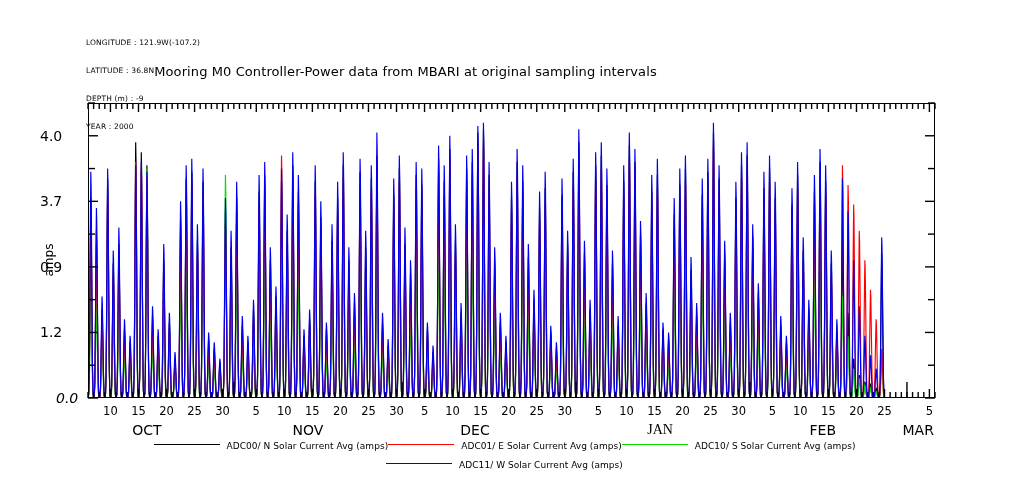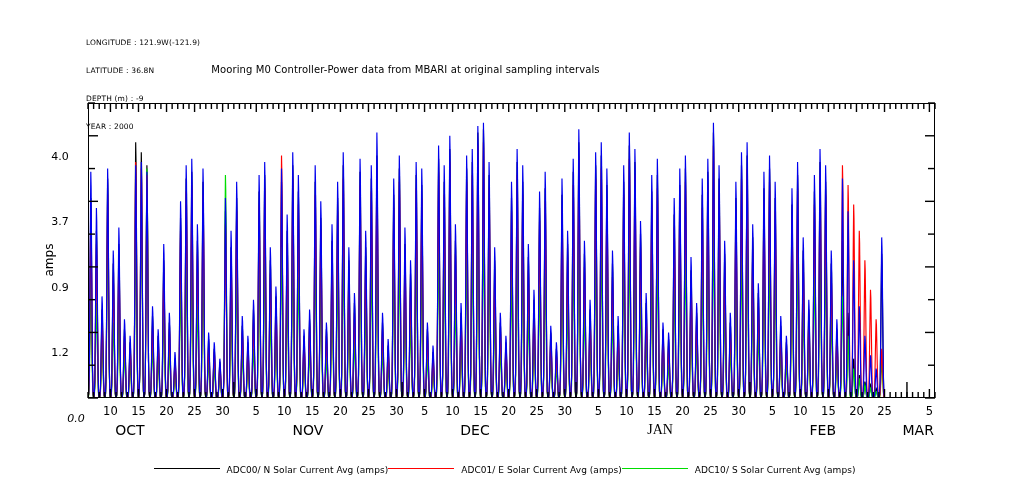--- a/index.html
+++ b/index.html
@@ -20,21 +20,21 @@
     color: #000;
     letter-spacing: 0.15px;
     white-space: pre;
   }
   #metadata-block div { height: 9.4px; }
   #chart-title {
     position: absolute;
     left: 0; top: 64px;
     width: 811px;
     text-align: center;
-    font-size: 10px;
+    font-size: 13px;
     color: #000;
     letter-spacing: 0.1px;
   }
   #plot-frame {
     position: absolute;
     left: 88px; top: 103px;
     width: 847px; height: 295px;
     box-sizing: border-box;
     border-top: 1.6px solid #000;
     border-left: 1.6px solid #000;
@@ -49,46 +49,45 @@
   #ylabel {
     position: absolute;
     left: 0px; top: 0px;
     font-size: 12px;
     color: #000;
     transform-origin: 0 0;
     white-space: nowrap;
   }
   .ytick-label {
     position: absolute;
-    font-size: 11px;
-    color: #000;
-    text-align: center;
+    font-size: 14px;
+    color: #000;
+    text-align: left;
     width: 40px;
     white-space: nowrap;
-    margin-top: 22px;
   }
   .xtick-label {
     position: absolute;
     font-size: 11.5px;
     color: #000;
     text-align: center;
     width: 30px;
     white-space: nowrap;
   }
   .xmonth-label {
     position: absolute;
     font-size: 14px;
     color: #000;
     text-align: center;
     width: 70px;
     white-space: nowrap;
   }
   #legend {
     position: absolute;
-    left: 0; top: 458px;
+    left: 0; top: 434px;
     width: 1009px;
     text-decoration: underline;
   }
   .legend-row {
     position: relative;
     height: 19px;
     text-align: center;
     white-space: nowrap;
   }
   .legend-entry {
@@ -111,21 +110,21 @@
     color: #000;
     vertical-align: middle;
     padding-left: 7px;
     letter-spacing: 0.05px;
   }
 </style>
 </head>
 <body>
 
 <div id="metadata-block">
-  <div>LONGITUDE : 121.9W(-121.9)</div>
+  <div>LONGITUDE : 121.9W(-107.2)</div>
   <div>LATITUDE : 36.8N</div>
   <div>DEPTH (m) : -9</div>
   <div>YEAR : 2000</div>
 </div>
 
 <div id="chart-title">Mooring M0 Controller-Power data from MBARI at original sampling intervals</div>
 
 <div id="ylabel-holder">
   <span id="ylabel" style="transform: translate(42px, 276.5px) rotate(-90deg);">amps</span>
 </div>
@@ -162,21 +161,21 @@
     <div class="xtick-label" style="left: 695.629px; top: 404px;">25</div>
     <div class="xtick-label" style="left: 723.675px; top: 404px;">30</div>
     <div class="xtick-label" style="left: 757.331px; top: 404px;">5</div>
     <div class="xtick-label" style="left: 785.377px; top: 404px;">10</div>
     <div class="xtick-label" style="left: 813.424px; top: 404px;">15</div>
     <div class="xtick-label" style="left: 841.47px; top: 404px;">20</div>
     <div class="xtick-label" style="left: 869.517px; top: 404px;">25</div>
     <div class="xtick-label" style="left: 914.391px; top: 404px;">5</div>
   </div>
 <div id="xmonth-labels">
-    <div class="xmonth-label" style="left: 95px; top: 422px;">OCT</div>
+    <div class="xmonth-label" style="left: 112px; top: 422px;">OCT</div>
     <div class="xmonth-label" style="left: 273px; top: 422px;">NOV</div>
     <div class="xmonth-label" style="left: 440px; top: 422px;">DEC</div>
     <div class="xmonth-label" style="left: 625.146px; top: 422px; font-family: Liberation Serif, serif;">JAN</div>
     <div class="xmonth-label" style="left: 787.815px; top: 422px;">FEB</div>
     <div class="xmonth-label" style="left: 883.172px; top: 422px;">MAR</div>
   </div>
 
 <svg id="plot-canvas" viewBox="0 0 847 295" preserveAspectRatio="none">
     <g>
       <path d="M0.00 295.00L0.67 291.00L1.23 275.01L1.68 231.02L2.13 171.03L2.52 123.05L2.80 95.06L3.14 109.05L3.53 155.04L3.98 211.02L4.43 263.01L4.94 289.00L5.61 295.00L5.61 295.00L6.28 291.66L6.84 278.28L7.29 241.51L7.74 191.36L8.13 151.24L8.41 127.83L8.75 139.53L9.14 177.98L9.59 224.79L10.04 268.25L10.55 289.99L11.22 295.00L11.22 295.00L11.89 293.23L12.45 286.15L12.90 266.68L13.35 240.13L13.74 218.89L14.02 206.50L14.36 212.69L14.75 233.05L15.20 257.83L15.65 280.84L16.15 292.35L16.83 295.00L16.83 295.00L17.50 290.61L18.06 273.04L18.51 224.72L18.96 158.84L19.35 106.13L19.63 75.39L19.97 90.76L20.36 141.27L20.81 202.76L21.26 259.86L21.76 288.41L22.44 295.00L22.44 295.00L23.11 292.31L23.67 281.56L24.12 252.00L24.57 211.68L24.96 179.43L25.24 160.61L25.58 170.02L25.97 200.93L26.42 238.56L26.87 273.50L27.37 290.97L28.05 295.00L28.05 295.00L28.72 291.92L29.28 279.59L29.73 245.70L30.18 199.49L30.57 162.51L30.85 140.94L31.19 151.73L31.58 187.16L32.03 230.30L32.48 270.35L32.98 290.38L33.66 295.00L33.66 295.00L34.33 293.62L34.89 288.12L35.34 272.97L35.79 252.32L36.18 235.80L36.46 226.17L36.80 230.98L37.19 246.82L37.64 266.09L38.09 283.99L38.59 292.94L39.26 295.00L39.26 295.00L39.94 293.89L40.50 289.43L40.95 277.17L41.40 260.45L41.79 247.08L42.07 239.28L42.41 243.18L42.80 255.99L43.25 271.60L43.70 286.08L44.20 293.33L44.87 295.00L44.87 295.00L45.55 289.89L46.11 269.43L46.56 213.19L47.01 136.49L47.40 75.13L47.68 39.33L48.02 57.23L48.41 116.03L48.86 187.62L49.31 254.09L49.81 287.33L50.48 295.00L50.48 295.00L51.16 290.08L51.72 270.42L52.17 216.33L52.61 142.58L53.01 83.58L53.29 49.17L53.62 66.38L54.02 122.92L54.47 191.75L54.91 255.67L55.42 287.63L56.09 295.00L56.09 295.00L56.77 290.35L57.33 271.73L57.78 220.53L58.22 150.71L58.62 94.86L58.90 62.28L59.23 78.57L59.63 132.09L60.08 197.26L60.52 257.76L61.03 288.02L61.70 295.00L61.70 295.00L62.38 293.36L62.94 286.81L63.38 268.78L63.83 244.19L64.23 224.53L64.51 213.06L64.84 218.79L65.24 237.64L65.68 260.58L66.13 281.89L66.64 292.54L67.31 295.00L67.31 295.00L67.98 293.75L68.55 288.77L68.99 275.07L69.44 256.39L69.84 241.44L70.12 232.72L70.45 237.08L70.85 251.41L71.29 268.84L71.74 285.04L72.25 293.13L72.92 295.00L72.92 295.00L73.59 292.25L74.15 281.23L74.60 250.95L75.05 209.65L75.44 176.61L75.73 157.33L76.06 166.97L76.45 198.63L76.90 237.18L77.35 272.97L77.86 290.87L78.53 295.00L78.53 295.00L79.20 293.49L79.76 287.46L80.21 270.88L80.66 248.26L81.05 230.17L81.33 219.61L81.67 224.89L82.06 242.23L82.51 263.34L82.96 282.94L83.47 292.74L84.14 295.00L84.14 295.00L84.81 294.21L85.37 291.07L85.82 282.41L86.27 270.61L86.66 261.17L86.94 255.67L87.28 258.42L87.67 267.47L88.12 278.48L88.57 288.71L89.08 293.82L89.75 295.00L89.75 295.00L90.42 291.39L90.98 276.97L91.43 237.31L91.88 183.23L92.27 139.96L92.55 114.72L92.89 127.34L93.28 168.81L93.73 219.28L94.18 266.16L94.68 289.59L95.36 295.00L95.36 295.00L96.03 290.61L96.59 273.04L97.04 224.72L97.49 158.84L97.88 106.13L98.16 75.39L98.50 90.76L98.89 141.27L99.34 202.76L99.79 259.86L100.29 288.41L100.97 295.00L100.97 295.00L101.64 290.48L102.20 272.38L102.65 222.63L103.10 154.78L103.49 100.50L103.77 68.83L104.11 84.66L104.50 136.68L104.95 200.01L105.40 258.81L105.90 288.21L106.58 295.00L106.58 295.00L107.25 291.85L107.81 279.27L108.26 244.65L108.71 197.45L109.10 159.69L109.38 137.67L109.72 148.68L110.11 184.87L110.56 228.92L111.01 269.83L111.51 290.28L112.19 295.00L112.19 295.00L112.86 290.67L113.42 273.37L113.87 225.77L114.32 160.87L114.71 108.95L114.99 78.67L115.33 93.81L115.72 143.57L116.17 204.14L116.62 260.39L117.12 288.51L117.79 295.00L117.79 295.00L118.47 293.82L119.03 289.10L119.48 276.12L119.93 258.42L120.32 244.26L120.60 236.00L120.94 240.13L121.33 253.70L121.78 270.22L122.23 285.56L122.73 293.23L123.40 295.00L123.40 295.00L124.08 294.02L124.64 290.08L125.09 279.27L125.54 264.52L125.93 252.72L126.21 245.83L126.55 249.28L126.94 260.58L127.39 274.35L127.84 287.13L128.34 293.52L129.01 295.00L129.01 295.00L129.69 294.28L130.25 291.39L130.70 283.46L131.14 272.65L131.54 263.99L131.82 258.94L132.15 261.47L132.55 269.76L133.00 279.86L133.44 289.23L133.95 293.92L134.62 295.00L134.62 295.00L135.30 291.26L135.86 276.32L136.31 235.21L136.75 179.16L137.15 134.32L137.43 108.17L137.76 121.25L138.16 164.22L138.61 216.53L139.05 265.11L139.56 289.39L140.23 295.00L140.23 295.00L140.90 291.98L141.47 279.92L141.91 246.75L142.36 201.52L142.76 165.33L143.04 144.22L143.37 154.78L143.77 189.46L144.21 231.67L144.66 270.88L145.17 290.48L145.84 295.00L145.84 295.00L146.51 291.00L147.08 275.01L147.52 231.02L147.97 171.03L148.37 123.05L148.65 95.06L148.98 109.05L149.37 155.04L149.82 211.02L150.27 263.01L150.78 289.00L151.45 295.00L151.45 295.00L152.12 293.56L152.68 287.79L153.13 271.92L153.58 250.29L153.97 232.98L154.25 222.89L154.59 227.94L154.98 244.52L155.43 264.71L155.88 283.46L156.39 292.84L157.06 295.00L157.06 295.00L157.73 293.89L158.29 289.43L158.74 277.17L159.19 260.45L159.58 247.08L159.86 239.28L160.20 243.18L160.59 255.99L161.04 271.60L161.49 286.08L162.00 293.33L162.67 295.00L162.67 295.00L163.34 293.23L163.90 286.15L164.35 266.68L164.80 240.13L165.19 218.89L165.47 206.50L165.81 212.69L166.20 233.05L166.65 257.83L167.10 280.84L167.61 292.35L168.28 295.00L168.28 295.00L168.95 290.87L169.51 274.35L169.96 228.92L170.41 166.97L170.80 117.41L171.08 88.50L171.42 102.95L171.81 150.45L172.26 208.27L172.71 261.96L173.21 288.81L173.89 295.00L173.89 295.00L174.56 290.54L175.12 272.71L175.57 223.68L176.02 156.81L176.41 103.32L176.69 72.11L177.03 87.71L177.42 138.98L177.87 201.39L178.32 259.34L178.82 288.31L179.50 295.00L179.50 295.00L180.17 292.25L180.73 281.23L181.18 250.95L181.63 209.65L182.02 176.61L182.30 157.33L182.64 166.97L183.03 198.63L183.48 237.18L183.93 272.97L184.43 290.87L185.11 295.00L185.11 295.00L185.78 292.97L186.34 284.84L186.79 262.48L187.24 232.00L187.63 207.61L187.91 193.39L188.25 200.50L188.64 223.87L189.09 252.32L189.54 278.74L190.04 291.95L190.72 295.00L190.72 295.00L191.39 290.67L191.95 273.37L192.40 225.77L192.85 160.87L193.24 108.95L193.52 78.67L193.86 93.81L194.25 143.57L194.70 204.14L195.15 260.39L195.65 288.51L196.32 295.00L196.32 295.00L197.00 291.66L197.56 278.28L198.01 241.51L198.46 191.36L198.85 151.24L199.13 127.83L199.47 139.53L199.86 177.98L200.31 224.79L200.76 268.25L201.26 289.99L201.93 295.00L201.93 295.00L202.61 290.35L203.17 271.73L203.62 220.53L204.07 150.71L204.46 94.86L204.74 62.28L205.07 78.57L205.47 132.09L205.92 197.26L206.37 257.76L206.87 288.02L207.54 295.00L207.54 295.00L208.22 290.87L208.78 274.35L209.23 228.92L209.67 166.97L210.07 117.41L210.35 88.50L210.68 102.95L211.08 150.45L211.53 208.27L211.97 261.96L212.48 288.81L213.15 295.00L213.15 295.00L213.83 293.75L214.39 288.77L214.84 275.07L215.28 256.39L215.68 241.44L215.96 232.72L216.29 237.08L216.69 251.41L217.13 268.84L217.58 285.04L218.09 293.13L218.76 295.00L218.76 295.00L219.43 293.43L220.00 287.13L220.44 269.83L220.89 246.23L221.29 227.35L221.57 216.33L221.90 221.84L222.30 239.93L222.74 261.96L223.19 282.41L223.70 292.64L224.37 295.00L224.37 295.00L225.04 290.67L225.60 273.37L226.05 225.77L226.50 160.87L226.90 108.95L227.18 78.67L227.51 93.81L227.90 143.57L228.35 204.14L228.80 260.39L229.31 288.51L229.98 295.00L229.98 295.00L230.65 291.39L231.21 276.97L231.66 237.31L232.11 183.23L232.50 139.96L232.78 114.72L233.12 127.34L233.51 168.81L233.96 219.28L234.41 266.16L234.92 289.59L235.59 295.00L235.59 295.00L236.26 293.62L236.82 288.12L237.27 272.97L237.72 252.32L238.11 235.80L238.39 226.17L238.73 230.98L239.12 246.82L239.57 266.09L240.02 283.99L240.53 292.94L241.20 295.00L241.20 295.00L241.87 291.85L242.43 279.27L242.88 244.65L243.33 197.45L243.72 159.69L244.00 137.67L244.34 148.68L244.73 184.87L245.18 228.92L245.63 269.83L246.13 290.28L246.81 295.00L246.81 295.00L247.48 291.00L248.04 275.01L248.49 231.02L248.94 171.03L249.33 123.05L249.61 95.06L249.95 109.05L250.34 155.04L250.79 211.02L251.24 263.01L251.74 289.00L252.42 295.00L252.42 295.00L253.09 290.35L253.65 271.73L254.10 220.53L254.55 150.71L254.94 94.86L255.22 62.28L255.56 78.57L255.95 132.09L256.40 197.26L256.85 257.76L257.35 288.02L258.03 295.00L258.03 295.00L258.70 292.25L259.26 281.23L259.71 250.95L260.16 209.65L260.55 176.61L260.83 157.33L261.17 166.97L261.56 198.63L262.01 237.18L262.46 272.97L262.96 290.87L263.64 295.00L263.64 295.00L264.31 293.10L264.87 285.49L265.32 264.58L265.77 236.07L266.16 213.25L266.44 199.94L266.78 206.60L267.17 228.46L267.62 255.08L268.07 279.79L268.57 292.15L269.25 295.00L269.25 295.00L269.92 290.48L270.48 272.38L270.93 222.63L271.38 154.78L271.77 100.50L272.05 68.83L272.39 84.66L272.78 136.68L273.23 200.01L273.68 258.81L274.18 288.21L274.85 295.00L274.85 295.00L275.53 291.98L276.09 279.92L276.54 246.75L276.99 201.52L277.38 165.33L277.66 144.22L278.00 154.78L278.39 189.46L278.84 231.67L279.29 270.88L279.79 290.48L280.46 295.00L280.46 295.00L281.14 290.61L281.70 273.04L282.15 224.72L282.60 158.84L282.99 106.13L283.27 75.39L283.60 90.76L284.00 141.27L284.45 202.76L284.89 259.86L285.40 288.41L286.07 295.00L286.07 295.00L286.75 290.15L287.31 270.74L287.76 217.38L288.20 144.62L288.60 86.40L288.88 52.44L289.21 69.42L289.61 125.21L290.06 193.13L290.50 256.19L291.01 287.72L291.68 295.00L291.68 295.00L292.36 293.49L292.92 287.46L293.36 270.88L293.81 248.26L294.21 230.17L294.49 219.61L294.82 224.89L295.22 242.23L295.66 263.34L296.11 282.94L296.62 292.74L297.29 295.00L297.29 295.00L297.96 293.95L298.53 289.76L298.97 278.22L299.42 262.48L299.82 249.90L300.10 242.56L300.43 246.23L300.83 258.29L301.27 272.97L301.72 286.61L302.23 293.43L302.90 295.00L302.90 295.00L303.57 290.94L304.13 274.68L304.58 229.97L305.03 169.00L305.42 120.23L305.71 91.78L306.04 106.00L306.43 152.74L306.88 209.65L307.33 262.48L307.84 288.90L308.51 295.00L308.51 295.00L309.18 290.41L309.74 272.06L310.19 221.58L310.64 152.74L311.03 97.68L311.31 65.56L311.65 81.62L312.04 134.39L312.49 198.63L312.94 258.29L313.45 288.12L314.12 295.00L314.12 295.00L314.79 291.92L315.35 279.59L315.80 245.70L316.25 199.49L316.64 162.51L316.92 140.94L317.26 151.73L317.65 187.16L318.10 230.30L318.55 270.35L319.06 290.38L319.73 295.00L319.73 295.00L320.40 292.51L320.96 282.54L321.41 255.14L321.86 217.78L322.25 187.88L322.53 170.44L322.87 179.16L323.26 207.81L323.71 242.69L324.16 275.07L324.66 291.26L325.34 295.00L325.34 295.00L326.01 290.54L326.57 272.71L327.02 223.68L327.47 156.81L327.86 103.32L328.14 72.11L328.48 87.71L328.87 138.98L329.32 201.39L329.77 259.34L330.27 288.31L330.95 295.00L330.95 295.00L331.62 290.74L332.18 273.69L332.63 226.82L333.08 162.91L333.47 111.77L333.75 81.94L334.09 96.86L334.48 145.86L334.93 205.52L335.38 260.91L335.88 288.61L336.56 295.00L336.56 295.00L337.23 293.62L337.79 288.12L338.24 272.97L338.69 252.32L339.08 235.80L339.36 226.17L339.70 230.98L340.09 246.82L340.54 266.09L340.99 283.99L341.49 292.94L342.17 295.00L342.17 295.00L342.84 294.08L343.40 290.41L343.85 280.32L344.30 266.55L344.69 255.54L344.97 249.11L345.31 252.32L345.70 262.88L346.15 275.73L346.60 287.66L347.10 293.62L347.77 295.00L347.77 295.00L348.45 290.21L349.01 271.07L349.46 218.43L349.91 146.65L350.30 89.22L350.58 55.72L350.92 72.47L351.31 127.51L351.76 194.50L352.21 256.72L352.71 287.82L353.38 295.00L353.38 295.00L354.06 290.67L354.62 273.37L355.07 225.77L355.52 160.87L355.91 108.95L356.19 78.67L356.53 93.81L356.92 143.57L357.37 204.14L357.82 260.39L358.32 288.51L358.99 295.00L358.99 295.00L359.67 290.02L360.23 270.09L360.68 215.28L361.12 140.55L361.52 80.76L361.80 45.89L362.13 63.33L362.53 120.62L362.98 190.37L363.42 255.14L363.93 287.53L364.60 295.00L364.60 295.00L365.28 291.85L365.84 279.27L366.29 244.65L366.73 197.45L367.13 159.69L367.41 137.67L367.74 148.68L368.14 184.87L368.59 228.92L369.03 269.83L369.54 290.28L370.21 295.00L370.21 295.00L370.89 293.30L371.45 286.48L371.89 267.73L372.34 242.16L372.74 221.71L373.02 209.78L373.35 215.74L373.75 235.34L374.19 259.21L374.64 281.36L375.15 292.44L375.82 295.00L375.82 295.00L376.49 290.41L377.06 272.06L377.50 221.58L377.95 152.74L378.35 97.68L378.63 65.56L378.96 81.62L379.36 134.39L379.80 198.63L380.25 258.29L380.76 288.12L381.43 295.00L381.43 295.00L382.10 290.28L382.66 271.40L383.11 219.48L383.56 148.68L383.95 92.04L384.24 59.00L384.57 75.52L384.96 129.80L385.41 195.88L385.86 257.24L386.37 287.92L387.04 295.00L387.04 295.00L387.71 289.69L388.27 268.45L388.72 210.04L389.17 130.39L389.56 66.67L389.84 29.50L390.18 48.08L390.57 109.15L391.02 183.49L391.47 252.52L391.98 287.04L392.65 295.00L392.65 295.00L393.32 289.62L393.88 268.12L394.33 208.99L394.78 128.36L395.17 63.85L395.45 26.22L395.79 45.04L396.18 106.86L396.63 182.11L397.08 252.00L397.59 286.94L398.26 295.00L398.26 295.00L398.93 290.54L399.49 272.71L399.94 223.68L400.39 156.81L400.78 103.32L401.06 72.11L401.40 87.71L401.79 138.98L402.24 201.39L402.69 259.34L403.19 288.31L403.87 295.00L403.87 295.00L404.54 292.25L405.10 281.23L405.55 250.95L406.00 209.65L406.39 176.61L406.67 157.33L407.01 166.97L407.40 198.63L407.85 237.18L408.30 272.97L408.80 290.87L409.48 295.00L409.48 295.00L410.15 293.49L410.71 287.46L411.16 270.88L411.61 248.26L412.00 230.17L412.28 219.61L412.62 224.89L413.01 242.23L413.46 263.34L413.91 282.94L414.41 292.74L415.09 295.00L415.09 295.00L415.76 293.89L416.32 289.43L416.77 277.17L417.22 260.45L417.61 247.08L417.89 239.28L418.23 243.18L418.62 255.99L419.07 271.60L419.52 286.08L420.02 293.33L420.70 295.00L420.70 295.00L421.37 291.00L421.93 275.01L422.38 231.02L422.83 171.03L423.22 123.05L423.50 95.06L423.84 109.05L424.23 155.04L424.68 211.02L425.13 263.01L425.63 289.00L426.30 295.00L426.30 295.00L426.98 290.28L427.54 271.40L427.99 219.48L428.44 148.68L428.83 92.04L429.11 59.00L429.45 75.52L429.84 129.80L430.29 195.88L430.74 257.24L431.24 287.92L431.91 295.00L431.91 295.00L432.59 290.67L433.15 273.37L433.60 225.77L434.05 160.87L434.44 108.95L434.72 78.67L435.06 93.81L435.45 143.57L435.90 204.14L436.35 260.39L436.85 288.51L437.52 295.00L437.52 295.00L438.20 292.18L438.76 280.91L439.21 249.90L439.65 207.61L440.05 173.79L440.33 154.06L440.66 163.92L441.06 196.34L441.51 235.80L441.95 272.45L442.46 290.77L443.13 295.00L443.13 295.00L443.81 293.03L444.37 285.17L444.82 263.53L445.26 234.03L445.66 210.43L445.94 196.67L446.27 203.55L446.67 226.17L447.12 253.70L447.56 279.27L448.07 292.05L448.74 295.00L448.74 295.00L449.41 291.20L449.98 275.99L450.42 234.16L450.87 177.13L451.27 131.50L451.55 104.89L451.88 118.20L452.28 161.92L452.72 215.15L453.17 264.58L453.68 289.30L454.35 295.00L454.35 295.00L455.02 290.80L455.59 274.02L456.03 227.87L456.48 164.94L456.88 114.59L457.16 85.22L457.49 99.91L457.88 148.16L458.33 206.89L458.78 261.44L459.29 288.71L459.96 295.00L459.96 295.00L460.63 293.69L461.19 288.44L461.64 274.02L462.09 254.36L462.48 238.62L462.76 229.44L463.10 234.03L463.49 249.11L463.94 267.47L464.39 284.51L464.90 293.03L465.57 295.00L465.57 295.00L466.24 294.02L466.80 290.08L467.25 279.27L467.70 264.52L468.09 252.72L468.37 245.83L468.71 249.28L469.10 260.58L469.55 274.35L470.00 287.13L470.51 293.52L471.18 295.00L471.18 295.00L471.85 290.94L472.41 274.68L472.86 229.97L473.31 169.00L473.70 120.23L473.98 91.78L474.32 106.00L474.71 152.74L475.16 209.65L475.61 262.48L476.11 288.90L476.79 295.00L476.79 295.00L477.46 291.92L478.02 279.59L478.47 245.70L478.92 199.49L479.31 162.51L479.59 140.94L479.93 151.73L480.32 187.16L480.77 230.30L481.22 270.35L481.72 290.38L482.40 295.00L482.40 295.00L483.07 290.48L483.63 272.38L484.08 222.63L484.53 154.78L484.92 100.50L485.20 68.83L485.54 84.66L485.93 136.68L486.38 200.01L486.83 258.81L487.33 288.21L488.01 295.00L488.01 295.00L488.68 289.89L489.24 269.43L489.69 213.19L490.14 136.49L490.53 75.13L490.81 39.33L491.15 57.23L491.54 116.03L491.99 187.62L492.44 254.09L492.94 287.33L493.62 295.00L493.62 295.00L494.29 292.12L494.85 280.58L495.30 248.85L495.75 205.58L496.14 170.97L496.42 150.78L496.76 160.87L497.15 194.04L497.60 234.43L498.05 271.92L498.55 290.67L499.23 295.00L499.23 295.00L499.90 293.23L500.46 286.15L500.91 266.68L501.36 240.13L501.75 218.89L502.03 206.50L502.37 212.69L502.76 233.05L503.21 257.83L503.66 280.84L504.16 292.35L504.83 295.00L504.83 295.00L505.51 290.35L506.07 271.73L506.52 220.53L506.97 150.71L507.36 94.86L507.64 62.28L507.98 78.57L508.37 132.09L508.82 197.26L509.27 257.76L509.77 288.02L510.44 295.00L510.44 295.00L511.12 290.15L511.68 270.74L512.13 217.38L512.58 144.62L512.97 86.40L513.25 52.44L513.58 69.42L513.98 125.21L514.43 193.13L514.88 256.19L515.38 287.72L516.05 295.00L516.05 295.00L516.73 290.74L517.29 273.69L517.74 226.82L518.18 162.91L518.58 111.77L518.86 81.94L519.19 96.86L519.59 145.86L520.04 205.52L520.48 260.91L520.99 288.61L521.66 295.00L521.66 295.00L522.34 292.31L522.90 281.56L523.35 252.00L523.79 211.68L524.19 179.43L524.47 160.61L524.80 170.02L525.20 200.93L525.64 238.56L526.09 273.50L526.60 290.97L527.27 295.00L527.27 295.00L527.94 293.56L528.51 287.79L528.95 271.92L529.40 250.29L529.80 232.98L530.08 222.89L530.41 227.94L530.81 244.52L531.25 264.71L531.70 283.46L532.21 292.84L532.88 295.00L532.88 295.00L533.55 290.67L534.11 273.37L534.56 225.77L535.01 160.87L535.40 108.95L535.69 78.67L536.02 93.81L536.41 143.57L536.86 204.14L537.31 260.39L537.82 288.51L538.49 295.00L538.49 295.00L539.16 289.95L539.72 269.76L540.17 214.24L540.62 138.52L541.01 77.95L541.29 42.61L541.63 60.28L542.02 118.33L542.47 189.00L542.92 254.62L543.43 287.43L544.10 295.00L544.10 295.00L544.77 290.28L545.33 271.40L545.78 219.48L546.23 148.68L546.62 92.04L546.90 59.00L547.24 75.52L547.63 129.80L548.08 195.88L548.53 257.24L549.04 287.92L549.71 295.00L549.71 295.00L550.38 291.72L550.94 278.61L551.39 242.56L551.84 193.39L552.23 154.06L552.51 131.11L552.85 142.58L553.24 180.28L553.69 226.17L554.14 268.78L554.64 290.08L555.32 295.00L555.32 295.00L555.99 293.10L556.55 285.49L557.00 264.58L557.45 236.07L557.84 213.25L558.12 199.94L558.46 206.60L558.85 228.46L559.30 255.08L559.75 279.79L560.25 292.15L560.93 295.00L560.93 295.00L561.60 290.87L562.16 274.35L562.61 228.92L563.06 166.97L563.45 117.41L563.73 88.50L564.07 102.95L564.46 150.45L564.91 208.27L565.36 261.96L565.86 288.81L566.54 295.00L566.54 295.00L567.21 290.54L567.77 272.71L568.22 223.68L568.67 156.81L569.06 103.32L569.34 72.11L569.68 87.71L570.07 138.98L570.52 201.39L570.97 259.34L571.47 288.31L572.15 295.00L572.15 295.00L572.82 293.62L573.38 288.12L573.83 272.97L574.28 252.32L574.67 235.80L574.95 226.17L575.29 230.98L575.68 246.82L576.13 266.09L576.58 283.99L577.08 292.94L577.75 295.00L577.75 295.00L578.43 293.82L578.99 289.10L579.44 276.12L579.89 258.42L580.28 244.26L580.56 236.00L580.90 240.13L581.29 253.70L581.74 270.22L582.19 285.56L582.69 293.23L583.36 295.00L583.36 295.00L584.04 291.33L584.60 276.64L585.05 236.26L585.50 181.20L585.89 137.14L586.17 111.44L586.51 124.29L586.90 166.51L587.35 217.91L587.80 265.63L588.30 289.49L588.97 295.00L588.97 295.00L589.65 290.74L590.21 273.69L590.66 226.82L591.11 162.91L591.50 111.77L591.78 81.94L592.11 96.86L592.51 145.86L592.96 205.52L593.40 260.91L593.91 288.61L594.58 295.00L594.58 295.00L595.26 290.41L595.82 272.06L596.27 221.58L596.71 152.74L597.11 97.68L597.39 65.56L597.72 81.62L598.12 134.39L598.57 198.63L599.01 258.29L599.52 288.12L600.19 295.00L600.19 295.00L600.87 292.44L601.43 282.22L601.87 254.09L602.32 215.74L602.72 185.06L603.00 167.17L603.33 176.12L603.73 205.52L604.17 241.31L604.62 274.55L605.13 291.17L605.80 295.00L605.80 295.00L606.47 293.30L607.04 286.48L607.48 267.73L607.93 242.16L608.33 221.71L608.61 209.78L608.94 215.74L609.34 235.34L609.78 259.21L610.23 281.36L610.74 292.44L611.41 295.00L611.41 295.00L612.08 290.94L612.64 274.68L613.09 229.97L613.54 169.00L613.93 120.23L614.22 91.78L614.55 106.00L614.94 152.74L615.39 209.65L615.84 262.48L616.35 288.90L617.02 295.00L617.02 295.00L617.69 290.48L618.25 272.38L618.70 222.63L619.15 154.78L619.54 100.50L619.82 68.83L620.16 84.66L620.55 136.68L621.00 200.01L621.45 258.81L621.96 288.21L622.63 295.00L622.63 295.00L623.30 289.69L623.86 268.45L624.31 210.04L624.76 130.39L625.15 66.67L625.43 29.50L625.77 48.08L626.16 109.15L626.61 183.49L627.06 252.52L627.57 287.04L628.24 295.00L628.24 295.00L628.91 290.61L629.47 273.04L629.92 224.72L630.37 158.84L630.76 106.13L631.04 75.39L631.38 90.76L631.77 141.27L632.22 202.76L632.67 259.86L633.17 288.41L633.85 295.00L633.85 295.00L634.52 292.12L635.08 280.58L635.53 248.85L635.98 205.58L636.37 170.97L636.65 150.78L636.99 160.87L637.38 194.04L637.83 234.43L638.28 271.92L638.78 290.67L639.46 295.00L639.46 295.00L640.13 293.49L640.69 287.46L641.14 270.88L641.59 248.26L641.98 230.17L642.26 219.61L642.60 224.89L642.99 242.23L643.44 263.34L643.89 282.94L644.39 292.74L645.07 295.00L645.07 295.00L645.74 291.00L646.30 275.01L646.75 231.02L647.20 171.03L647.59 123.05L647.87 95.06L648.21 109.05L648.60 155.04L649.05 211.02L649.50 263.01L650.00 289.00L650.68 295.00L650.68 295.00L651.35 290.35L651.91 271.73L652.36 220.53L652.81 150.71L653.20 94.86L653.48 62.28L653.82 78.57L654.21 132.09L654.66 197.26L655.11 257.76L655.61 288.02L656.28 295.00L656.28 295.00L656.96 290.15L657.52 270.74L657.97 217.38L658.42 144.62L658.81 86.40L659.09 52.44L659.43 69.42L659.82 125.21L660.27 193.13L660.72 256.19L661.22 287.72L661.89 295.00L661.89 295.00L662.57 291.79L663.13 278.94L663.58 243.60L664.03 195.42L664.42 156.87L664.70 134.39L665.04 145.63L665.43 182.57L665.88 227.54L666.33 269.30L666.83 290.18L667.50 295.00L667.50 295.00L668.18 292.90L668.74 284.51L669.19 261.44L669.63 229.97L670.03 204.80L670.31 190.11L670.64 197.45L671.04 221.58L671.49 250.95L671.93 278.22L672.44 291.85L673.11 295.00L673.11 295.00L673.79 290.80L674.35 274.02L674.80 227.87L675.24 164.94L675.64 114.59L675.92 85.22L676.25 99.91L676.65 148.16L677.10 206.89L677.54 261.44L678.05 288.71L678.72 295.00L678.72 295.00L679.39 290.41L679.96 272.06L680.40 221.58L680.85 152.74L681.25 97.68L681.53 65.56L681.86 81.62L682.26 134.39L682.70 198.63L683.15 258.29L683.66 288.12L684.33 295.00L684.33 295.00L685.00 291.00L685.57 275.01L686.01 231.02L686.46 171.03L686.86 123.05L687.14 95.06L687.47 109.05L687.86 155.04L688.31 211.02L688.76 263.01L689.27 289.00L689.94 295.00L689.94 295.00L690.61 293.56L691.17 287.79L691.62 271.92L692.07 250.29L692.46 232.98L692.75 222.89L693.08 227.94L693.47 244.52L693.92 264.71L694.37 283.46L694.88 292.84L695.55 295.00L695.55 295.00L696.22 293.89L696.78 289.43L697.23 277.17L697.68 260.45L698.07 247.08L698.35 239.28L698.69 243.18L699.08 255.99L699.53 271.60L699.98 286.08L700.49 293.33L701.16 295.00L701.16 295.00L701.83 291.13L702.39 275.66L702.84 233.12L703.29 175.10L703.68 128.69L703.96 101.61L704.30 115.15L704.69 159.63L705.14 213.78L705.59 264.06L706.10 289.20L706.77 295.00L706.77 295.00L707.44 290.54L708.00 272.71L708.45 223.68L708.90 156.81L709.29 103.32L709.57 72.11L709.91 87.71L710.30 138.98L710.75 201.39L711.20 259.34L711.70 288.31L712.38 295.00L712.38 295.00L713.05 292.05L713.61 280.25L714.06 247.80L714.51 203.55L714.90 168.15L715.18 147.50L715.52 157.82L715.91 191.75L716.36 233.05L716.81 271.40L717.31 290.57L717.99 295.00L717.99 295.00L718.66 293.23L719.22 286.15L719.67 266.68L720.12 240.13L720.51 218.89L720.79 206.50L721.13 212.69L721.52 233.05L721.97 257.83L722.42 280.84L722.92 292.35L723.60 295.00L723.60 295.00L724.27 290.87L724.83 274.35L725.28 228.92L725.73 166.97L726.12 117.41L726.40 88.50L726.74 102.95L727.13 150.45L727.58 208.27L728.03 261.96L728.53 288.81L729.21 295.00L729.21 295.00L729.88 290.28L730.44 271.40L730.89 219.48L731.34 148.68L731.73 92.04L732.01 59.00L732.35 75.52L732.74 129.80L733.19 195.88L733.64 257.24L734.14 287.92L734.81 295.00L734.81 295.00L735.49 290.67L736.05 273.37L736.50 225.77L736.95 160.87L737.34 108.95L737.62 78.67L737.96 93.81L738.35 143.57L738.80 204.14L739.25 260.39L739.75 288.51L740.42 295.00L740.42 295.00L741.10 292.31L741.66 281.56L742.11 252.00L742.56 211.68L742.95 179.43L743.23 160.61L743.57 170.02L743.96 200.93L744.41 238.56L744.86 273.50L745.36 290.97L746.03 295.00L746.03 295.00L746.71 293.62L747.27 288.12L747.72 272.97L748.16 252.32L748.56 235.80L748.84 226.17L749.17 230.98L749.57 246.82L750.02 266.09L750.46 283.99L750.97 292.94L751.64 295.00L751.64 295.00L752.32 291.85L752.88 279.27L753.33 244.65L753.77 197.45L754.17 159.69L754.45 137.67L754.78 148.68L755.18 184.87L755.62 228.92L756.07 269.83L756.58 290.28L757.25 295.00L757.25 295.00L757.92 293.30L758.49 286.48L758.93 267.73L759.38 242.16L759.78 221.71L760.06 209.78L760.39 215.74L760.79 235.34L761.23 259.21L761.68 281.36L762.19 292.44L762.86 295.00L762.86 295.00L763.53 294.21L764.09 291.07L764.54 282.41L764.99 270.61L765.39 261.17L765.67 255.67L766.00 258.42L766.39 267.47L766.84 278.48L767.29 288.71L767.80 293.82L768.47 295.00L768.47 295.00L769.14 294.54L769.70 292.71L770.15 287.66L770.60 280.77L770.99 275.27L771.27 272.06L771.61 273.66L772.00 278.94L772.45 285.36L772.90 291.33L773.41 294.31L774.08 295.00L774.08 295.00L774.75 294.67L775.31 293.36L775.76 289.76L776.21 284.84L776.60 280.91L776.88 278.61L777.22 279.76L777.61 283.53L778.06 288.12L778.51 292.38L779.02 294.51L779.69 295.00L779.69 295.00L780.36 294.74L780.92 293.69L781.37 290.80L781.82 286.87L782.21 283.72L782.49 281.89L782.83 282.81L783.22 285.82L783.67 289.49L784.12 292.90L784.62 294.61L785.30 295.00L785.30 295.00L785.97 294.80L786.53 294.02L786.98 291.85L787.43 288.90L787.82 286.54L788.10 285.17L788.44 285.86L788.83 288.12L789.28 290.87L789.73 293.43L790.23 294.70L790.91 295.00L790.91 295.00L791.58 292.12L792.14 280.58L792.59 248.85L793.04 205.58L793.43 170.97L793.71 150.78L794.05 160.87L794.44 194.04L794.89 234.43L795.34 271.92L795.84 290.67L796.52 295.00" fill="none" stroke="#000000" stroke-width="1.15"></path>
@@ -519,13 +518,14 @@
     <line x1="855" y1="8" x2="855" y2="14" stroke="#000" stroke-width="1.4"></line>
     <line x1="153.841059602649" y1="287" x2="153.841059602649" y2="303" stroke="#000" stroke-width="1.4"></line>
     <line x1="322.11920529801324" y1="287" x2="322.11920529801324" y2="303" stroke="#000" stroke-width="1.4"></line>
     <line x1="496.00662251655626" y1="287" x2="496.00662251655626" y2="303" stroke="#000" stroke-width="1.4"></line>
     <line x1="669.8940397350993" y1="287" x2="669.8940397350993" y2="303" stroke="#000" stroke-width="1.4"></line>
     <line x1="826.953642384106" y1="287" x2="826.953642384106" y2="303" stroke="#000" stroke-width="1.4"></line>
   </svg>
 
 <div id="legend">
     <div class="legend-row"><span class="legend-entry"><span class="legend-swatch" style="border-top-color: rgb(0, 0, 0);"></span><span class="legend-text">ADC00/ N Solar Current Avg (amps)</span></span><span class="legend-entry"><span class="legend-swatch" style="border-top-color: rgb(255, 0, 0);"></span><span class="legend-text">ADC01/ E Solar Current Avg (amps)</span></span><span class="legend-entry"><span class="legend-swatch" style="border-top-color: rgb(0, 221, 0);"></span><span class="legend-text">ADC10/ S Solar Current Avg (amps)</span></span></div>
+    <div class="legend-row"><span class="legend-entry"><span class="legend-swatch" style="border-top-color: rgb(0, 0, 238);"></span><span class="legend-text">ADC11/ W Solar Current Avg (amps)</span></span></div>
   </div>
 
 </body></html>

